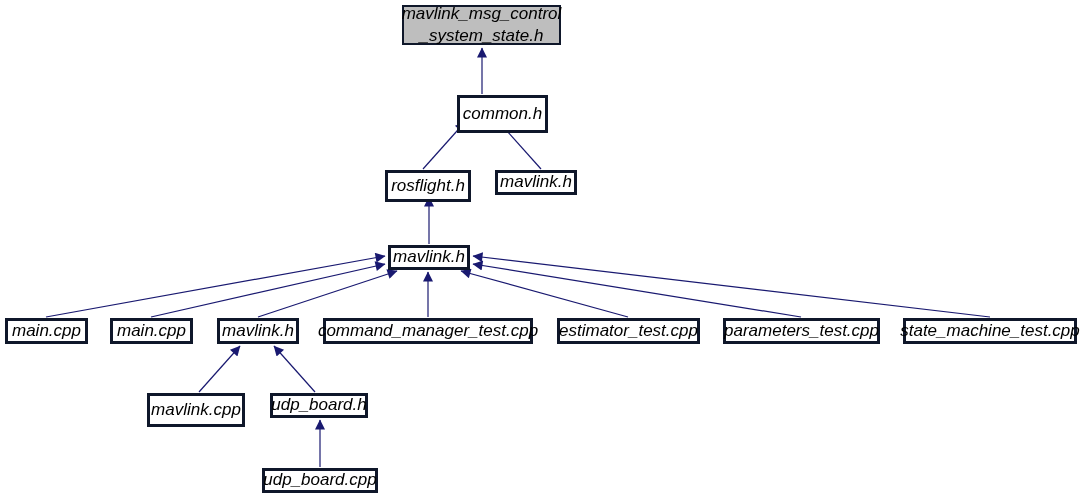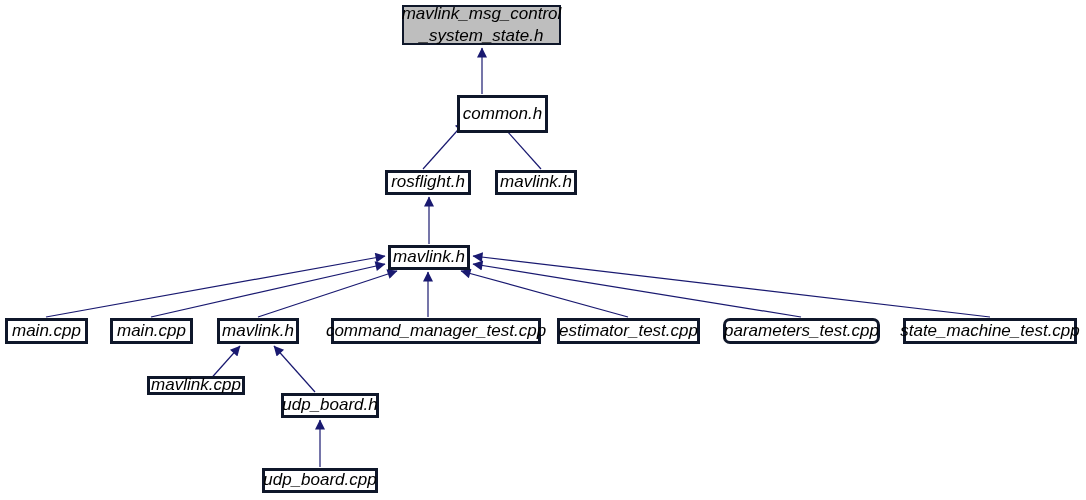--- a/index.html
+++ b/index.html
@@ -69,27 +69,27 @@
         <line x1="990" y1="317" x2="473" y2="256" stroke="#191970" stroke-width="1.2" marker-end="url(#arrowhead)"></line>
         <line x1="199" y1="392" x2="240" y2="346" stroke="#191970" stroke-width="1.2" marker-end="url(#arrowhead)"></line>
         <line x1="315" y1="392" x2="274" y2="346" stroke="#191970" stroke-width="1.2" marker-end="url(#arrowhead)"></line>
         <line x1="320" y1="467" x2="320" y2="420" stroke="#191970" stroke-width="1.2" marker-end="url(#arrowhead)"></line>
       </g>
   </svg>
   <div id="node-layer">
       <div class="node highlight" style="left: 402px; top: 5px; width: 159px; height: 40px;">mavlink_msg_control
 _system_state.h</div>
       <div class="node" style="left: 437px; top: 95px; width: 91px; height: 38px; margin-left: 20px;">common.h</div>
-      <div class="node" style="left: 385px; top: 170px; width: 86px; height: 25px;">rosflight.h</div>
+      <div class="node" style="left: 385px; top: 170px; width: 86px; height: 32px;">rosflight.h</div>
       <div class="node" style="left: 495px; top: 170px; width: 82px; height: 25px;">mavlink.h</div>
       <div class="node" style="left: 388px; top: 245px; width: 82px; height: 25px;">mavlink.h</div>
       <div class="node" style="left: 5px; top: 318px; width: 83px; height: 26px;">main.cpp</div>
       <div class="node" style="left: 110px; top: 318px; width: 83px; height: 26px;">main.cpp</div>
       <div class="node" style="left: 217px; top: 318px; width: 82px; height: 26px;">mavlink.h</div>
-      <div class="node" style="left: 323px; top: 318px; width: 210px; height: 26px; margin-left: 8px;">command_manager_test.cpp</div>
+      <div class="node" style="left: 323px; top: 318px; width: 210px; height: 26px;">command_manager_test.cpp</div>
       <div class="node" style="left: 557px; top: 318px; width: 143px; height: 26px; text-align: center;">estimator_test.cpp</div>
-      <div class="node" style="left: 723px; top: 318px; width: 157px; height: 26px; border-radius: 7px;">parameters_test.cpp</div>
+      <div class="node" style="left: 723px; top: 318px; width: 157px; height: 26px;">parameters_test.cpp</div>
       <div class="node" style="left: 903px; top: 318px; width: 174px; height: 26px;">state_machine_test.cpp</div>
-      <div class="node" style="left: 147px; top: 376px; width: 98px; height: 19px;">mavlink.cpp</div>
-      <div class="node" style="left: 281px; top: 393px; width: 98px; height: 25px;">udp_board.h</div>
+      <div class="node" style="left: 147px; top: 393px; width: 98px; height: 34px;">mavlink.cpp</div>
+      <div class="node" style="left: 270px; top: 393px; width: 98px; height: 25px;">udp_board.h</div>
       <div class="node" style="left: 262px; top: 468px; width: 116px; height: 25px; text-align: right;">udp_board.cpp</div>
     </div>
 </div>
 
 </body></html>

